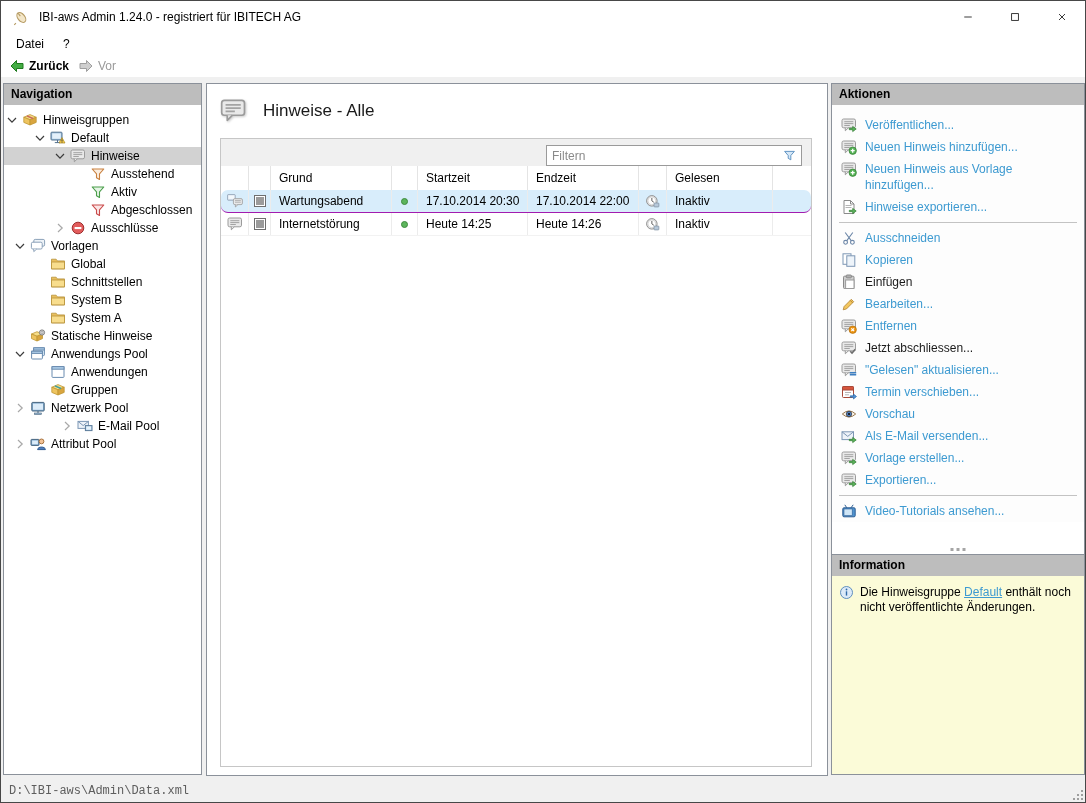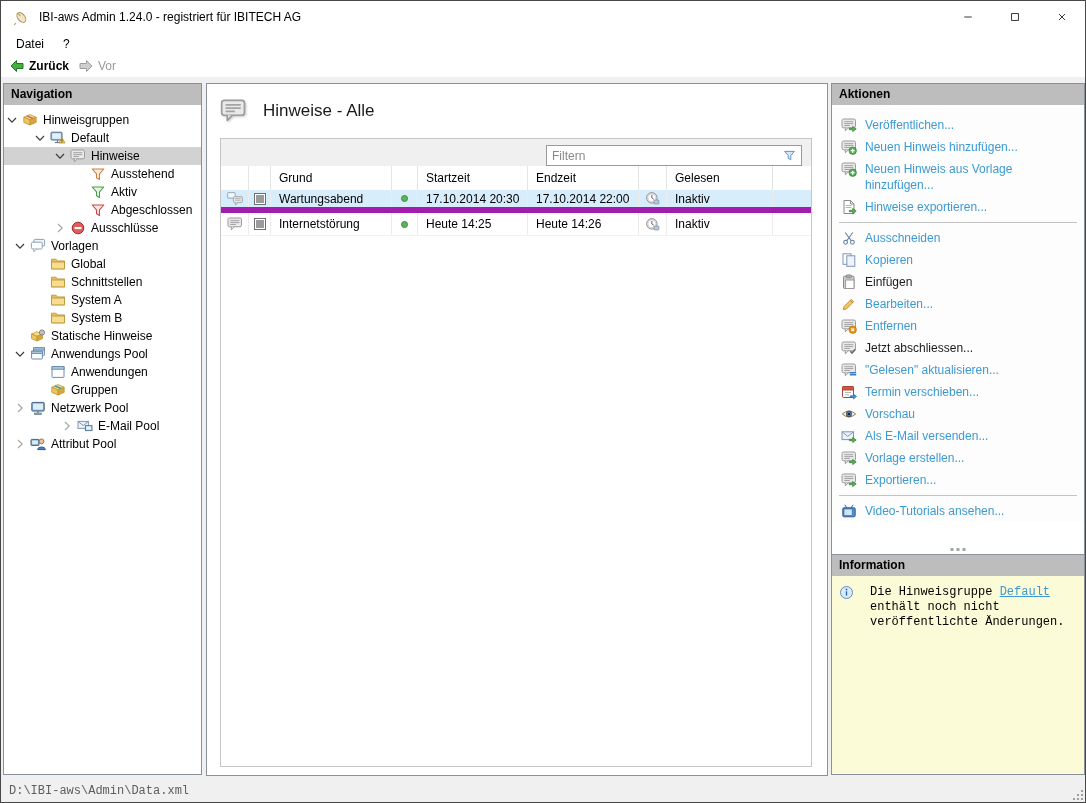--- a/index.html
+++ b/index.html
@@ -45,21 +45,21 @@
   .list-control { position:absolute; left:13px; top:54px; width:592px; bottom:8px; border:1px solid #c6c6c6; background:#fff; display:flex; flex-direction:column; }
   .filter-bar { flex:0 0 27px; height:27px; background:#f0f0f0; display:flex; justify-content:flex-end; align-items:flex-end; }
   .filter-box { width:256px; height:21px; margin-right:9px; border:1px solid #9a9a9a; background:#fff; display:flex; align-items:center; }
   .filter-box input { flex:1; min-width:0; border:none; outline:none; padding:0 5px; font:inherit; color:#000; background:transparent; }
   .filter-box input::placeholder { color:#8a8a8a; }
   .filter-funnel { width:15px; height:15px; flex:0 0 15px; margin-right:4px; cursor:pointer; }
   .thead { display:flex; flex:0 0 24px; height:24px; }
   .hcell { border-right:1px solid #e4e4e4; padding-left:8px; line-height:24px; white-space:nowrap; overflow:hidden; }
   .hcell.filler, .tcell.filler { flex:1; border-right:none; }
   .trow { display:flex; flex:0 0 23px; height:23px; border-bottom:1px solid #f2f2f2; cursor:pointer; }
-  .trow.selected { background:#d8edfb; border-bottom:6px solid #a21caf; }
+  .trow.selected { background:#d8edfb; border-bottom:1px solid #a21caf;border-radius:7px; }
   .tcell { height:100%; display:flex; align-items:center; padding-left:8px; border-right:1px solid #ececec; white-space:nowrap; overflow:hidden; }
   .tcell.center { justify-content:center; padding-left:0; }
   .square { width:12px; height:12px; background:#9b9b9b; border:1px solid #6e6e6e; box-shadow:inset 0 0 0 1px #fff; }
   .dot { width:7px; height:7px; border-radius:50%; background:#5cb55c; border:1px solid #3e8a3e; }
   .row-icon { width:16px; height:16px; }
   .clock { width:15px; height:15px; }
 
   
   .actions-panel { left:830px; top:82px; width:254px; height:472px; }
   .actions-list { padding-top:9px; background:#fdfdfd; }
@@ -68,21 +68,21 @@
   .action .icon { width:16px; height:16px; flex:0 0 16px; }
   .action .alabel { margin-left:8px; }
   .sep { border-top:1px solid #c3c3c3; margin:4px 7px; }
   .grip { position:absolute; bottom:3px; left:50%; transform:translateX(-50%); display:flex; gap:3px; cursor:row-resize; }
   .grip span { width:3px; height:3px; background:#a5a5a5; }
 
   
   .info-panel { left:830px; top:553px; width:254px; bottom:27px; }
   .info-body { position:absolute; top:21px; left:0; right:0; bottom:0; background:#fbfbd8; padding:9px 8px 0 7px; display:flex; align-items:flex-start; }
   .info-i { width:15px; height:15px; flex:0 0 15px; }
-  .info-text { margin-left:16px; line-height:15px;font-family:Liberation Mono, monospace; }
+  .info-text { margin-left:6px; line-height:15px; }
   .info-link { color:#3d9ad1; text-decoration:underline; cursor:pointer; }
 
   
   .statusbar { position:absolute; left:0; right:0; bottom:0; height:23px; background:#f0f0f0; display:flex; align-items:center; padding-left:8px; color:#5e5e5e;font-family:Liberation Mono, monospace; }
   .resize-grip { position:absolute; right:2px; bottom:2px; width:12px; height:12px; cursor:nwse-resize; }
   .resize-grip i { position:absolute; width:2px; height:2px; background:#9e9e9e; }
   .resize-grip i:nth-child(1){ right:0; bottom:0; }
   .resize-grip i:nth-child(2){ right:4px; bottom:0; }
   .resize-grip i:nth-child(3){ right:8px; bottom:0; }
   .resize-grip i:nth-child(4){ right:0; bottom:4px; }
@@ -239,29 +239,29 @@
               <path d="M1.5 6h13v6.9H1.5z" fill="#f8dd8d" stroke="#b8923a" stroke-width="0.8"></path>
             </svg></span>
           <span class="tlabel">Schnittstellen</span>
         </div>
         <div class="tree-row" style="padding-left: 28px;">
           <span class="chev icon"></span>
           <span class="ticon icon"><svg viewBox="0 0 16 16">
               <path d="M1.5 3.2h4.6l1.4 1.7h7v8H1.5z" fill="#e9bf5e" stroke="#b8923a" stroke-width="0.8"></path>
               <path d="M1.5 6h13v6.9H1.5z" fill="#f8dd8d" stroke="#b8923a" stroke-width="0.8"></path>
             </svg></span>
-          <span class="tlabel">System A</span>
+          <span class="tlabel">System B</span>
         </div>
         <div class="tree-row" style="padding-left: 28px;">
           <span class="chev icon"></span>
           <span class="ticon icon"><svg viewBox="0 0 16 16">
               <path d="M1.5 3.2h4.6l1.4 1.7h7v8H1.5z" fill="#e9bf5e" stroke="#b8923a" stroke-width="0.8"></path>
               <path d="M1.5 6h13v6.9H1.5z" fill="#f8dd8d" stroke="#b8923a" stroke-width="0.8"></path>
             </svg></span>
-          <span class="tlabel">System B</span>
+          <span class="tlabel">System A</span>
         </div>
         <div class="tree-row" style="padding-left: 8px;">
           <span class="chev icon"></span>
           <span class="ticon icon"><svg viewBox="0 0 16 16">
               <path d="M1.5 6L7 3.7 12.5 6 7 8.3z" fill="#f6dd88" stroke="#bf9733" stroke-width="0.8"></path>
               <path d="M1.5 6v4.6L7 13V8.3z" fill="#eec45f" stroke="#bf9733" stroke-width="0.8"></path>
               <path d="M12.5 6v4.6L7 13V8.3z" fill="#d9a53f" stroke="#bf9733" stroke-width="0.8"></path>
               <circle cx="12" cy="4.5" r="2.6" fill="#d5d5d5" stroke="#7f7f7f"></circle>
               <circle cx="12" cy="4.5" r="1" fill="#fff" stroke="#7f7f7f" stroke-width="0.6"></circle>
             </svg></span>

